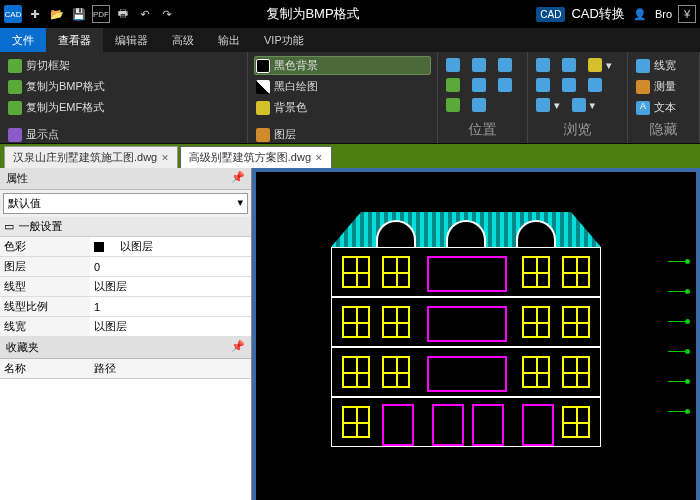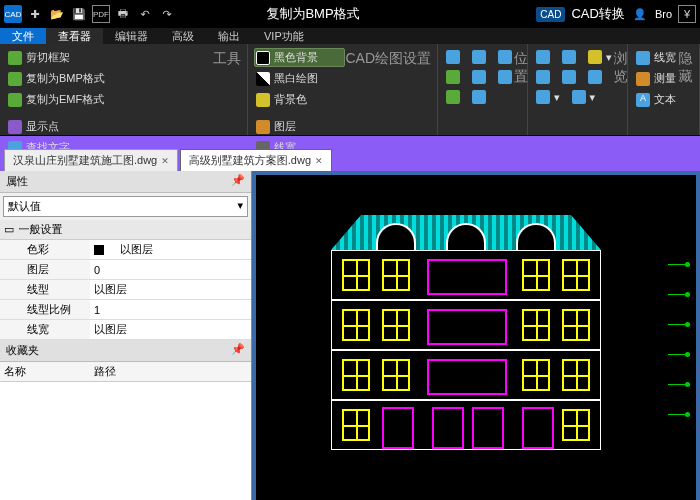--- a/index.html
+++ b/index.html
@@ -2,51 +2,51 @@
 <html><head>
 <meta charset="utf-8">
 <style>
 *{box-sizing:border-box;margin:0;padding:0;font-family:"Microsoft YaHei",sans-serif;font-size:11px}
 body{background:#1a1a1a;width:700px;height:500px;overflow:hidden;color:#fff}
 .titlebar{height:28px;background:#000;display:flex;align-items:center;padding:0 4px;gap:4px}
 .tb-icon{width:18px;height:18px;display:flex;align-items:center;justify-content:center;color:#ccc;cursor:pointer}
 .tb-title{flex:0 0 auto;margin:0 auto;font-size:13px;color:#fff}
 .tb-right{display:flex;gap:6px;align-items:center;margin-left:auto}
 .tb-badge{background:#0a4d8c;color:#fff;padding:2px 4px;border-radius:2px;font-size:10px}
-.menubar{height:16px;background:#181818;display:flex;align-items:stretch}
+.menubar{height:24px;background:#181818;display:flex;align-items:stretch}
 .menu-item{padding:4px 12px;color:#ccc;display:flex;align-items:center;cursor:pointer}
 .menu-item.file{background:#0a6ed1;color:#fff}
 .menu-item.active{background:#2a2a2a;color:#fff}
 .ribbon{height:92px;background:#2b2b2b;display:flex;border-bottom:1px solid #0a0a0a}
-.rgroup{border-right:1px solid #444;display:flex;flex-direction:row;padding:4px 6px}
+.rgroup{border-right:1px solid #444;display:flex;flex-direction:column;padding:4px 6px}
 .rgroup-body{flex:1;display:flex;flex-direction:column;gap:2px;justify-content:flex-start}
 .rgroup-label{text-align:center;color:#999;font-size:14px;padding-top:2px}
 .ritem{display:flex;align-items:center;gap:4px;color:#ddd;padding:2px 2px;cursor:pointer;white-space:nowrap}
 .ritem.active{background:#4a6a3a;border:1px solid #6a8a5a;border-radius:2px;padding:1px}
 .ricon{width:14px;height:14px;display:inline-block;background:#666;border-radius:2px;flex-shrink:0}
 .ricon.blue{background:#4aa3df}
 .ricon.green{background:#5aaa3a}
 .ricon.orange{background:#d28b2a}
 .ricon.yellow{background:#d4c02a}
 .ricon.purple{background:#8a5ac8}
 .rcol{display:flex;flex-direction:column;gap:2px}
 .rrow{display:flex;gap:8px}
-.tabstrip{height:35px;background:#8b5cf6;display:flex;align-items:flex-end;padding:0 4px}
+.tabstrip{height:24px;background:#4d7c0f;display:flex;align-items:flex-end;padding:0 4px}
 .doctab{background:#eee;color:#333;padding:3px 8px;border:1px solid #999;border-bottom:none;margin-right:2px;display:flex;align-items:center;gap:4px;cursor:pointer}
 .doctab.active{background:#fff;border-color:#666}
 .doctab .x{color:#666;font-size:9px}
 .workarea{display:flex;height:416px}
 .leftpanel{width:252px;background:#f0f0f0;color:#000;display:flex;flex-direction:column;border-right:1px solid #888}
 .panel-hdr{background:#e0e0e0;padding:3px 6px;border-bottom:1px solid #bbb;display:flex;justify-content:space-between}
 .panel-hdr .pin{cursor:pointer}
 .dropdown{margin:3px;padding:2px 4px;border:1px solid #999;background:#fff;display:flex;justify-content:space-between;cursor:pointer}
 .props{flex:0 0 auto}
 .prop-section{background:#e8e8e8;padding:2px 4px;border-bottom:1px solid #ccc;display:flex;align-items:center;gap:4px}
 .prop-row{display:flex;border-bottom:1px solid #ddd}
-.prop-k{width:90px;padding:2px 4px 2px 27px;background:#f5f5f5}
+.prop-k{width:90px;padding:2px 4px 2px 4px;background:#f5f5f5}
 .prop-v{flex:1;padding:2px 4px;background:#fff;display:flex;align-items:center;gap:16px}
 .swatch{width:10px;height:10px;background:#000;display:inline-block}
 .fav{flex:1;display:flex;flex-direction:column}
 .fav-cols{display:flex;padding:2px 4px;border-bottom:1px solid #ccc;background:#f5f5f5}
 .fav-cols span:first-child{width:90px}
 .fav-body{flex:1;background:#fff}
 .canvas{flex:1;background:#000;border:4px solid #3a6aa8;position:relative;overflow:hidden}
 .building{position:absolute;left:50px;top:40px;width:320px;height:240px}
 .roof{position:absolute;top:0;left:10px;width:300px;height:35px;background:repeating-linear-gradient(90deg,#0dd 0 4px,#088 4px 8px);clip-path:polygon(5% 100%,15% 0,85% 0,95% 100%)}
 .arch{position:absolute;top:8px;width:40px;height:27px;background:#000;border:2px solid #fff;border-radius:20px 20px 0 0;border-bottom:none}

